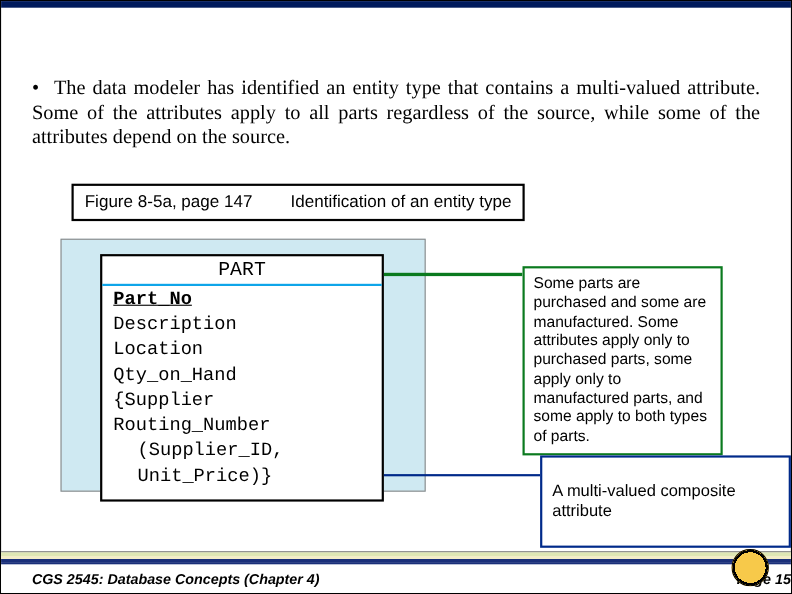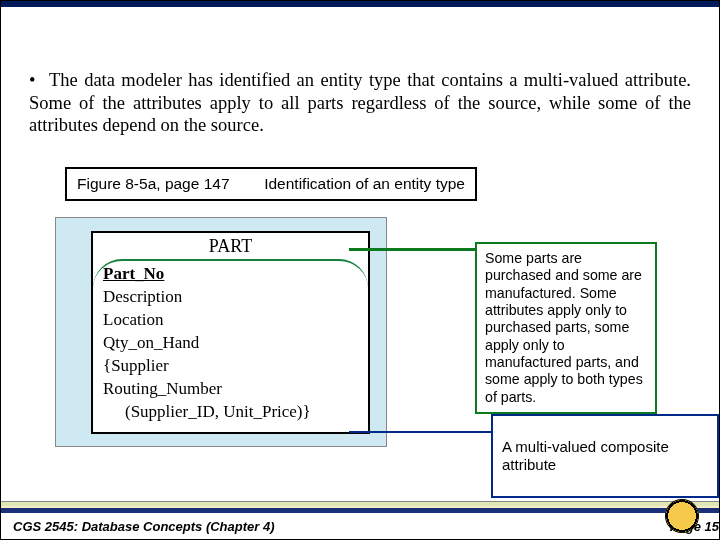--- a/index.html
+++ b/index.html
@@ -5,33 +5,33 @@
   * { box-sizing: border-box; margin: 0; padding: 0; }
   html, body { width: 720px; height: 540px; font-family: "Times New Roman", serif; background: #fff; }
   .slide { width: 720px; height: 540px; position: relative; border: 1px solid #000; }
   .top-rule { position: absolute; left: 0; right: 0; top: 0; height: 6px; background: #001a5c; }
   .title { position: absolute; top: 14px; left: 0; right: 0; text-align: center; font-size: 32px; color: #001a5c; font-family: Arial, sans-serif; }
   .body-text { position: absolute; top: 68px; left: 28px; right: 28px; font-size: 18.5px; color: #000; line-height: 1.22; text-align: justify; }
   .body-text .bullet { display: inline-block; width: 14px; }
   .fig-label { position: absolute; top: 166px; left: 64px; border: 2.5px solid #000; background: #fff; padding: 6px 10px; font-family: Arial, sans-serif; font-size: 15.5px; color: #000; }
   .fig-label .gap { display: inline-block; width: 26px; }
   .diagram-bg { position: absolute; top: 216px; left: 54px; width: 332px; height: 230px; background: #cfe9f2; border: 1px solid #888; }
-  .entity-box { position: absolute; top: 230px; left: 90px; width: 279px; background: #fff; border: 2px solid #000; font-family: Liberation Serif, serif; font-size: 17px; color: #000; }
+  .entity-box { position: absolute; top: 230px; left: 90px; width: 258px; background: #fff; border: 2px solid #000; font-family: Liberation Mono, monospace; font-size: 17px; color: #000; }
   .entity-name { text-align: center; padding: 3px 0 2px; font-size: 18px; }
-  .entity-body { border-top: 2px solid #15803d; padding: 2px 10px 8px 10px; line-height: 1.35; border-radius: 29px; }
+  .entity-body { border-top: 2px solid #0ea5e9; padding: 2px 10px 8px 10px; line-height: 1.35; }
   .pk { font-weight: 700; text-decoration: underline; }
   .indent { padding-left: 22px; display: block; }
   .connector { position: absolute; top: 247px; left: 348px; width: 126px; height: 3px; background: #0b7a1f; }
   .callout1 { position: absolute; top: 241px; left: 474px; width: 182px; border: 2.5px solid #0b7a1f; background: #fff; padding: 6px 8px; font-family: Arial, sans-serif; font-size: 14.2px; color: #000; line-height: 1.22; }
   .callout2 { position: absolute; top: 413px; left: 490px; border: 2px solid #002a8a; background: #fff; padding: 22px 9px; font-family: Arial, sans-serif; font-size: 15px; color: #000; line-height: 1.2; }
   .connector2 { position: absolute; top: 430px; left: 348px; width: 142px; height: 2px; background: #002a8a; }
   .footer-wrap { position: absolute; left: 0; right: 0; bottom: 0; }
   .footer-bars { height: 10px; background: linear-gradient(#dfe7b4, #dfe7b4 40%, #f3edc8 40%, #f3edc8 70%, #1a2f7a 70%); border-top: 1px solid #888; }
   .footer { display: flex; align-items: center; height: 28px; background: #fff; border-top: 2px solid #1a2f7a; font-family: Arial, sans-serif; font-size: 13px; font-style: italic; font-weight: 700; color: #000; }
-  .footer .left { flex: 1.4; padding-left: 12px; }
+  .footer .left { flex: 1.4; padding-left: 28px; }
   .footer .mid { flex: 0.8; text-align: right; }
   .footer .right { flex: 1; text-align: left; padding-left: 20px; }
   .logo { position: absolute; right: 20px; bottom: 6px; width: 34px; height: 34px; border-radius: 50%; background: radial-gradient(circle at 50% 50%, #f7c94a 0 58%, #000 58% 66%, #f7c94a 66% 100%); box-shadow: 0 0 0 1px #000 inset; }
 </style>
 </head>
 <body>
 
 <div class="slide">
   <div class="top-rule"></div>
 

